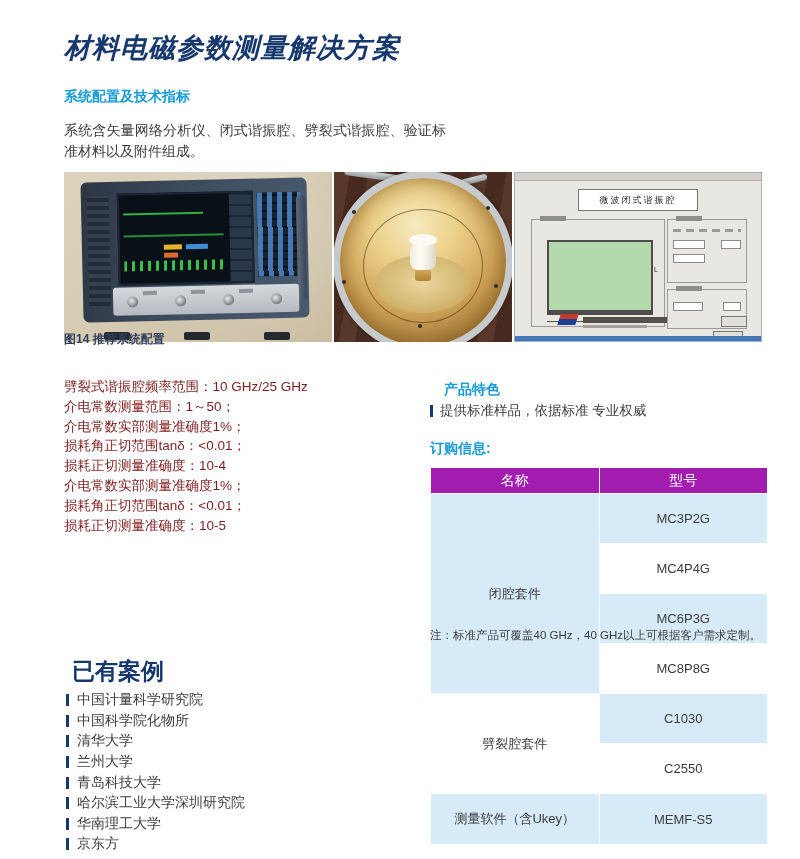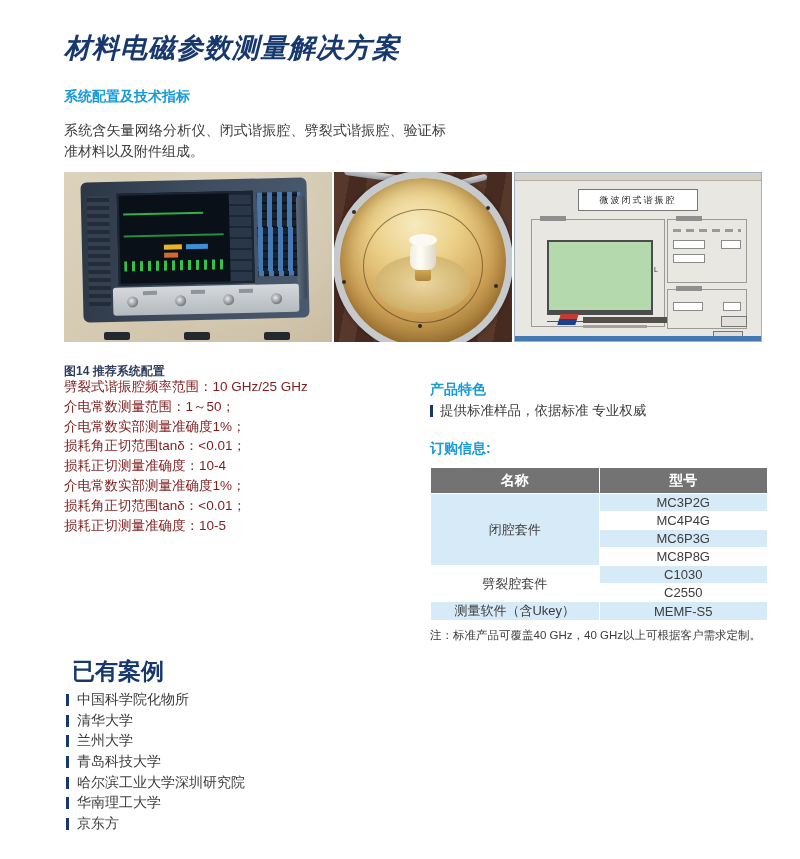--- a/index.html
+++ b/index.html
@@ -97,33 +97,33 @@
   .soft-smallbtn{position:absolute;background:#e2dfda;border:1px solid #777;}
   .b1{right:18px;top:158px;width:28px;height:9px;}
   .b2{right:14px;bottom:14px;width:24px;height:9px;}
   .soft-logo-mark{position:absolute;left:44px;bottom:16px;width:18px;height:11px;
       background:linear-gradient(180deg,#c73a2e 0 45%,#1d3f8f 45% 100%);transform:skewX(-18deg);}
   .soft-logo-text{position:absolute;left:68px;bottom:18px;width:84px;height:6px;background:#55504a;}
   .soft-logo-sub{position:absolute;left:68px;bottom:13px;width:64px;height:3px;background:#a5a09a;}
   .soft-bottom{position:absolute;left:0;right:0;bottom:0;height:5px;background:#4478b4;}
 
   
-  .fig-caption{left:64px;top:363px;font-size:12px;font-weight:bold;color:#2e3e5c;}
+  .fig-caption{left:64px;top:331px;font-size:12px;font-weight:bold;color:#2e3e5c;}
   .specs{left:64px;top:377px;font-size:13.5px;line-height:19.8px;color:#7f1d1d;}
 
   
-  .feat-head{left:430px;top:381px;}
+  .feat-head{left:444px;top:381px;}
   .feat-item{left:430px;top:402px;font-size:13.5px;color:#3c3c3c;display:flex;align-items:center;gap:7px;}
   .order-head{left:430px;top:440px;}
   .bar{display:inline-block;width:3px;height:12px;background:#17386e;flex:0 0 auto;}
 
   table.order{position:absolute;left:430px;top:467px;width:338px;border-collapse:collapse;table-layout:fixed;}
-  table.order th{background:#737373;color:#fff;font-size:14px;font-weight:bold;height:23px;
+  table.order th{background:#a21caf;color:#fff;font-size:14px;font-weight:normal;height:23px;
       border:1px solid #fff;text-align:center;}
-  table.order td{font-size:13px;height:17px;text-align:center;border:1px solid #fff;padding:0;color:#3c3c3c;}
+  table.order td{font-size:13px;height:17px;text-align:center;border:1px solid #fff;padding:16px;color:#3c3c3c;}
   td.lb{background:#d7eaf7;}
   .note{left:430px;top:628px;font-size:11.5px;color:#3c3c3c;}
 
   
   .cases-head{left:64px;top:648px;font-size:23px;font-weight:bold;color:#17386e;}
   .cases{left:66px;top:690px;font-size:14px;color:#3c3c3c;}
   .case-item{display:flex;align-items:center;gap:8px;height:20.6px;}
 </style>
 </head>
 <body>
@@ -267,20 +267,24 @@
       </tr>
     </tbody>
   </table>
 
   <div class="abs note">注：标准产品可覆盖40 GHz，40 GHz以上可根据客户需求定制。</div>
 
   <h2 class="abs cases-head" style="margin:8px;">已有案例</h2>
   <div class="abs cases">
     <div class="case-item">
         <span class="bar"></span>
+        <span>中国计量科学研究院</span>
+      </div>
+    <div class="case-item">
+        <span class="bar"></span>
         <span>中国科学院化物所</span>
       </div>
     <div class="case-item">
         <span class="bar"></span>
         <span>清华大学</span>
       </div>
     <div class="case-item">
         <span class="bar"></span>
         <span>兰州大学</span>
       </div>

